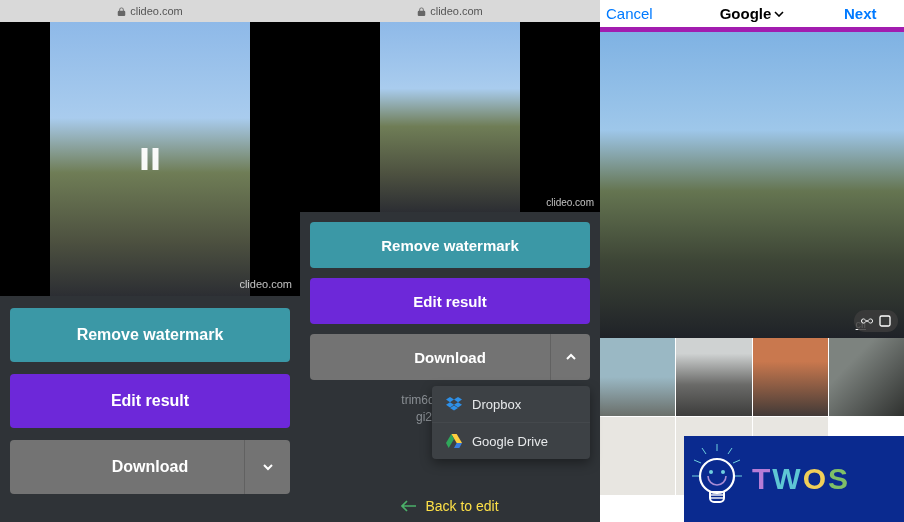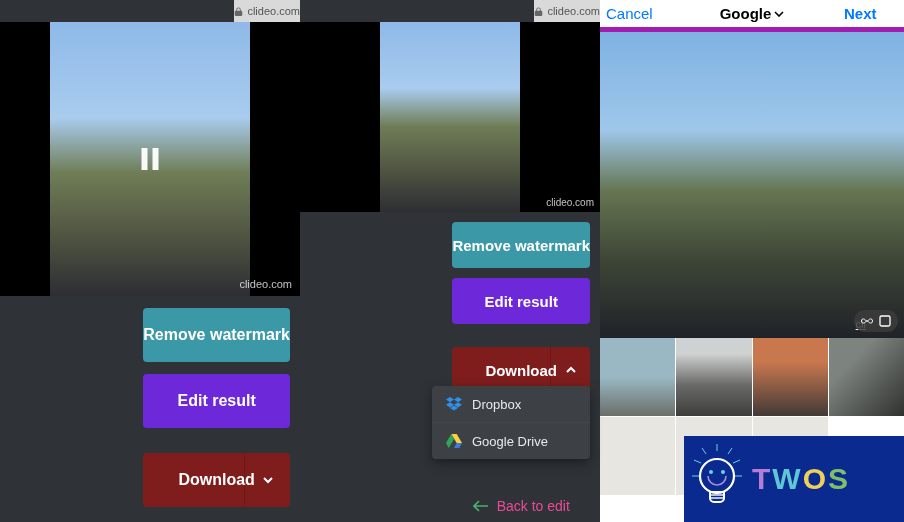--- a/index.html
+++ b/index.html
@@ -6,21 +6,21 @@
   body {
     width: 904px;
     height: 522px;
     font-family: -apple-system, BlinkMacSystemFont, "Segoe UI", sans-serif;
     background: #2b2f33;
     overflow: hidden;
     position: relative;
   }
   .cols { display: flex; width: 100%; height: 100%; }
   .col { display: flex; flex-direction: column; }
-  .col1, .col2 { width: 300px; background: #2f3337; align-items: flex-end; }
+  .col1, .col2 { width: 300px; background: #2f3337; }
   .col3 { width: 304px; background: #fff; }
 
   
   .urlbar {
     height: 22px;
     background: #d9d9d9;
     display: flex;
     align-items: center;
     justify-content: center;
     font-size: 11px;
@@ -79,21 +79,21 @@
     align-items: center;
     justify-content: center;
     font-size: 16px;
     color: #fff;
     cursor: pointer;
     position: relative;
   }
   .col2 .btn { height: 46px; font-size: 15px; }
   .btn.teal { background: #3b98a6; }
   .btn.gray { background: #6d28d9; }
-  .btn.green { background: #7f1d1d; margin-top: 13px; }
+  .btn.green { background: #737373; }
   .btn .chev {
     position: absolute;
     right: 0;
     top: 0;
     bottom: 0;
     width: 46px;
     display: flex;
     align-items: center;
     justify-content: center;
     border-left: 1px solid rgba(0,0,0,0.15);
@@ -130,21 +130,21 @@
     cursor: pointer;
   }
   .dd-item + .dd-item { border-top: 1px solid rgba(255,255,255,0.04); }
   .dd-ico { width: 16px; height: 16px; display: flex; align-items: center; justify-content: center; }
 
   .backlink {
     display: flex;
     align-items: center;
     justify-content: center;
     gap: 8px;
-    color: #ec4899;
+    color: #fde047;
     font-size: 14px;
     padding: 22px 0 8px;
     cursor: pointer;
   }
   .backlink svg { width: 16px; height: 12px; }
   .col2 .btnstack-wrap { flex: 1; display: flex; flex-direction: column; }
   .col2 .spacer { flex: 1; }
 
   
   .ioshdr {

